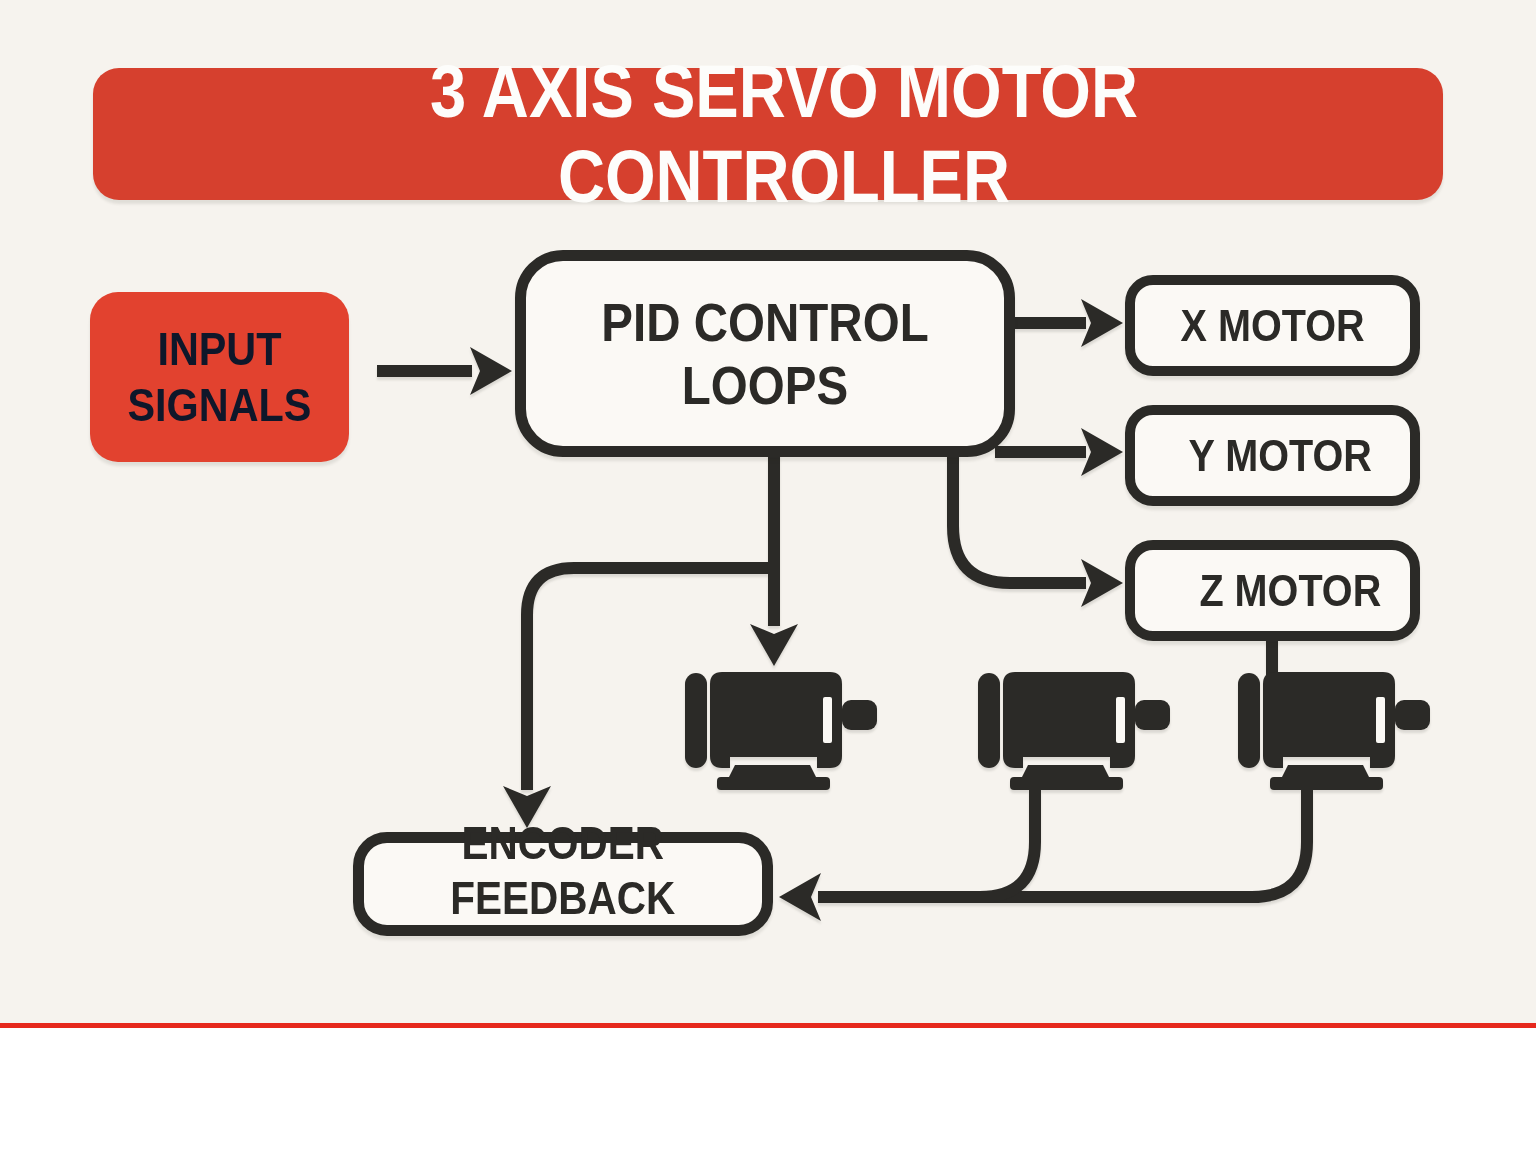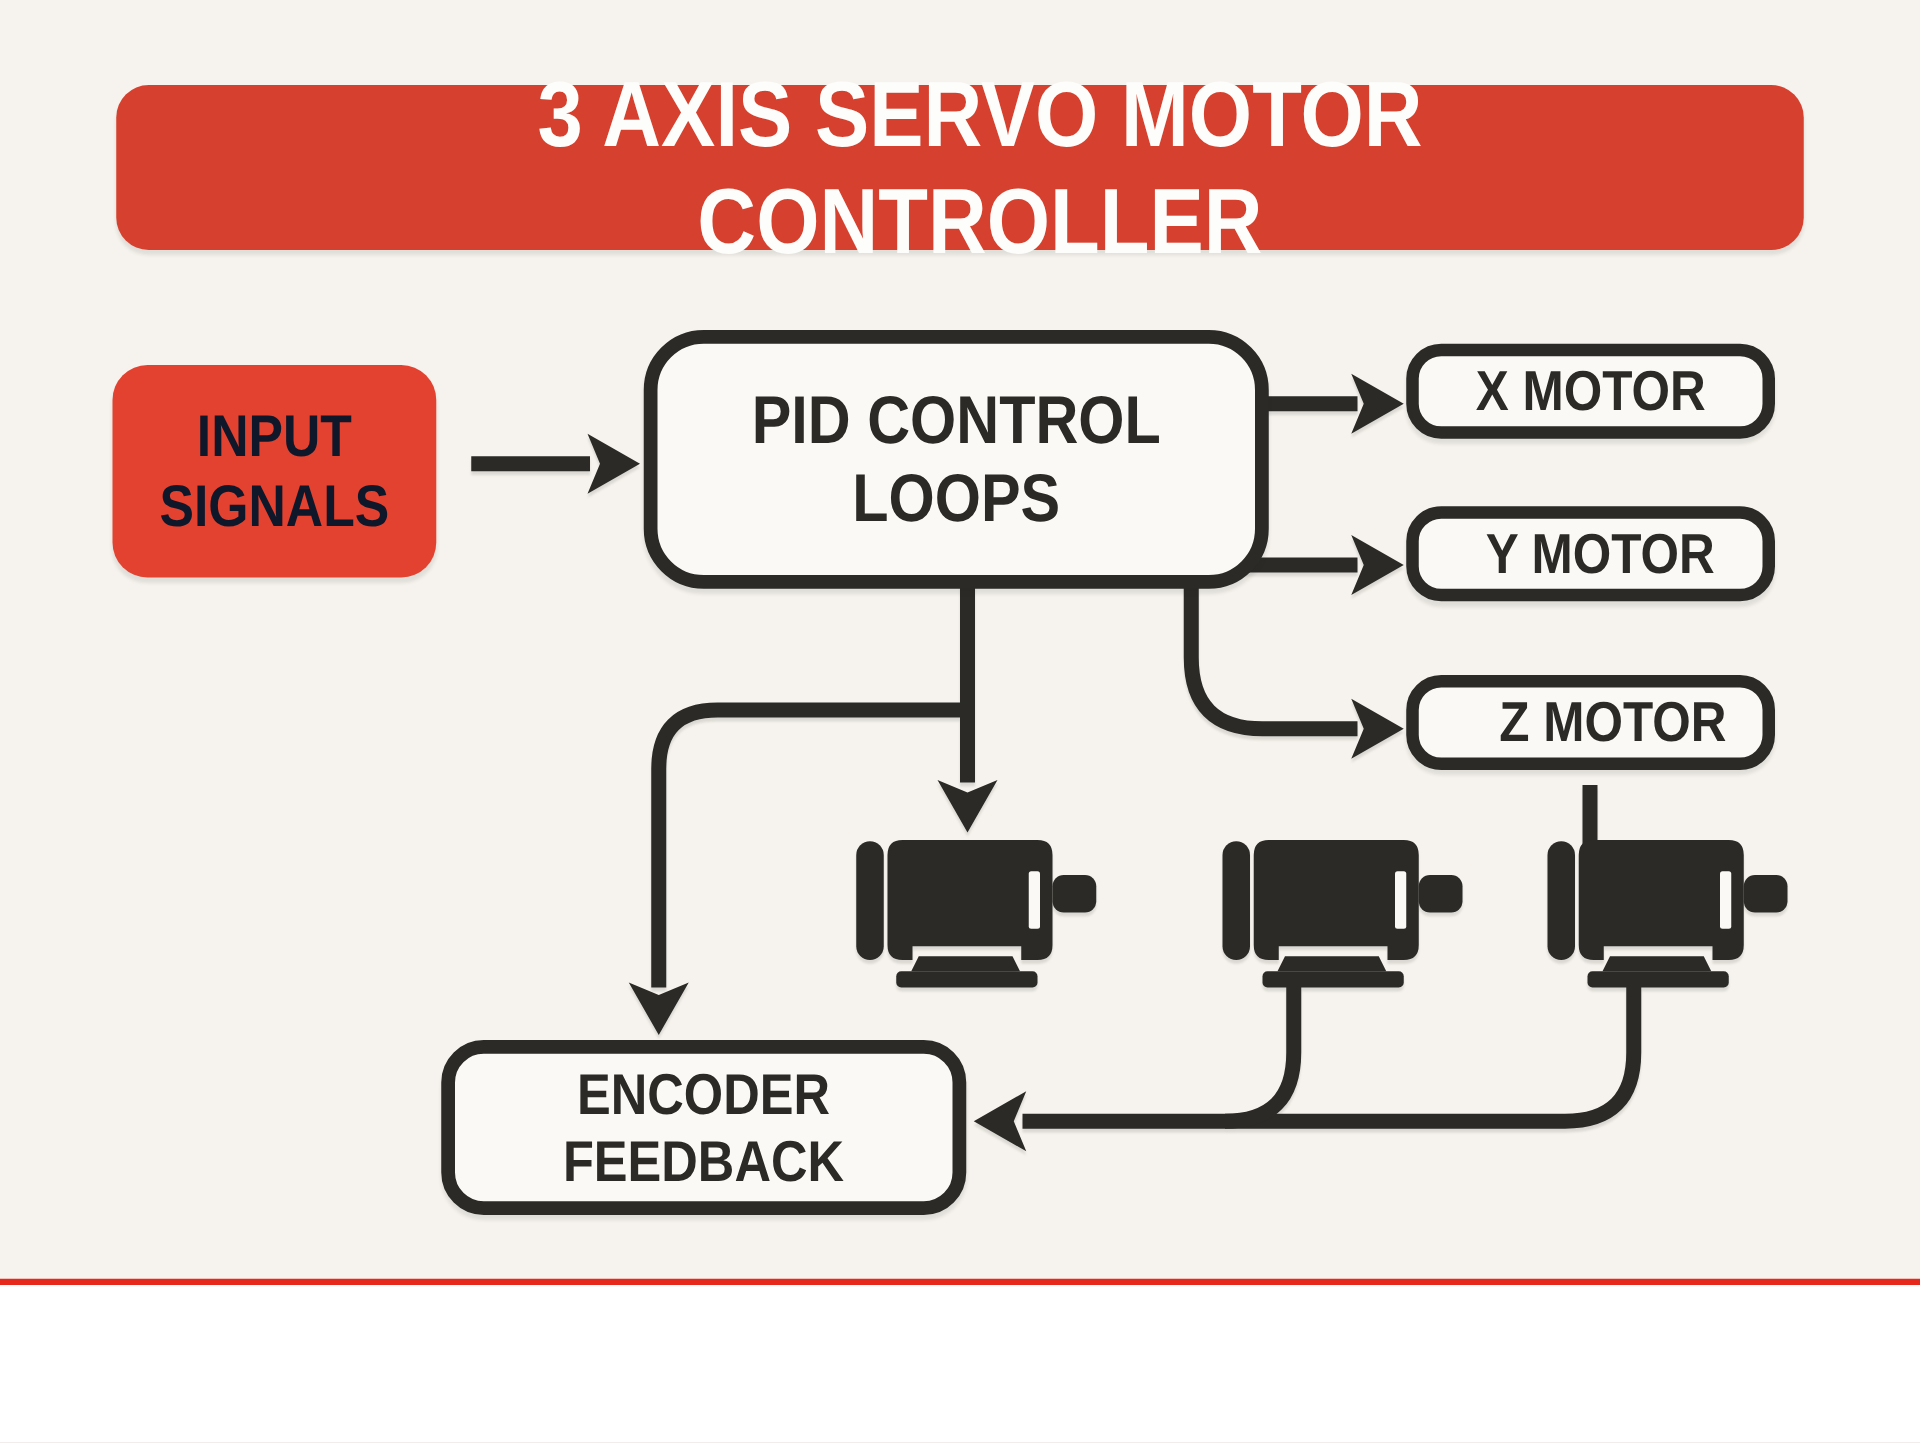--- a/index.html
+++ b/index.html
@@ -23,24 +23,24 @@
     position:absolute;display:flex;align-items:center;justify-content:center;
     text-align:center;font-weight:bold;
     box-shadow:0 4px 3px rgba(40,35,30,.10);
   }
   .cond{display:inline-block;transform:scaleX(.88);transform-origin:50% 50%;white-space:pre-line;}
   .banner{left:93px;top:68px;width:1350px;height:132px;border-radius:26px;
     background:var(--accent-red);color:#FDFDFB;font-size:74px;padding-left:32px;}
   .input-box{left:90px;top:292px;width:259px;height:170px;border-radius:28px;
     background:var(--input-red);color:#0f172a;font-size:47px;line-height:1.2;text-align:center;}
   .outline{background:var(--box-fill);border:11px solid var(--ink);}
-  .pid-box{left:515px;top:250px;width:500px;height:207px;border-radius:48px;font-size:54px;line-height:1.15;margin-top:14px;}
-  .motor-node{left:1125px;top:275px;width:295px;height:76px;border-width:10px;border-radius:28px;font-size:45px;}
+  .pid-box{left:515px;top:250px;width:500px;height:207px;border-radius:48px;font-size:54px;line-height:1.15;}
+  .motor-node{left:1125px;top:275px;width:295px;height:101px;border-width:10px;border-radius:28px;font-size:45px;}
   .y-node{top:405px;padding-left:16px;} .z-node{top:540px;padding-left:36px;}
-  .encoder-box{left:353px;top:832px;width:420px;height:140px;border-radius:34px;font-size:46px;line-height:1.18;}
+  .encoder-box{left:353px;top:832px;width:420px;height:104px;border-radius:34px;font-size:46px;line-height:1.18;align-items:flex-end;}
   .divider{position:absolute;left:0;top:1023px;width:1536px;height:5px;background:var(--divider-red);}
   .footer-area{position:absolute;left:0;top:1028px;width:1536px;height:126px;background:var(--footer-bg);}
 </style>
 </head>
 <body>
 
 <div class="canvas">
 
   <svg class="wires" width="1536" height="1024" viewBox="0 0 1536 1024">
     <defs>

